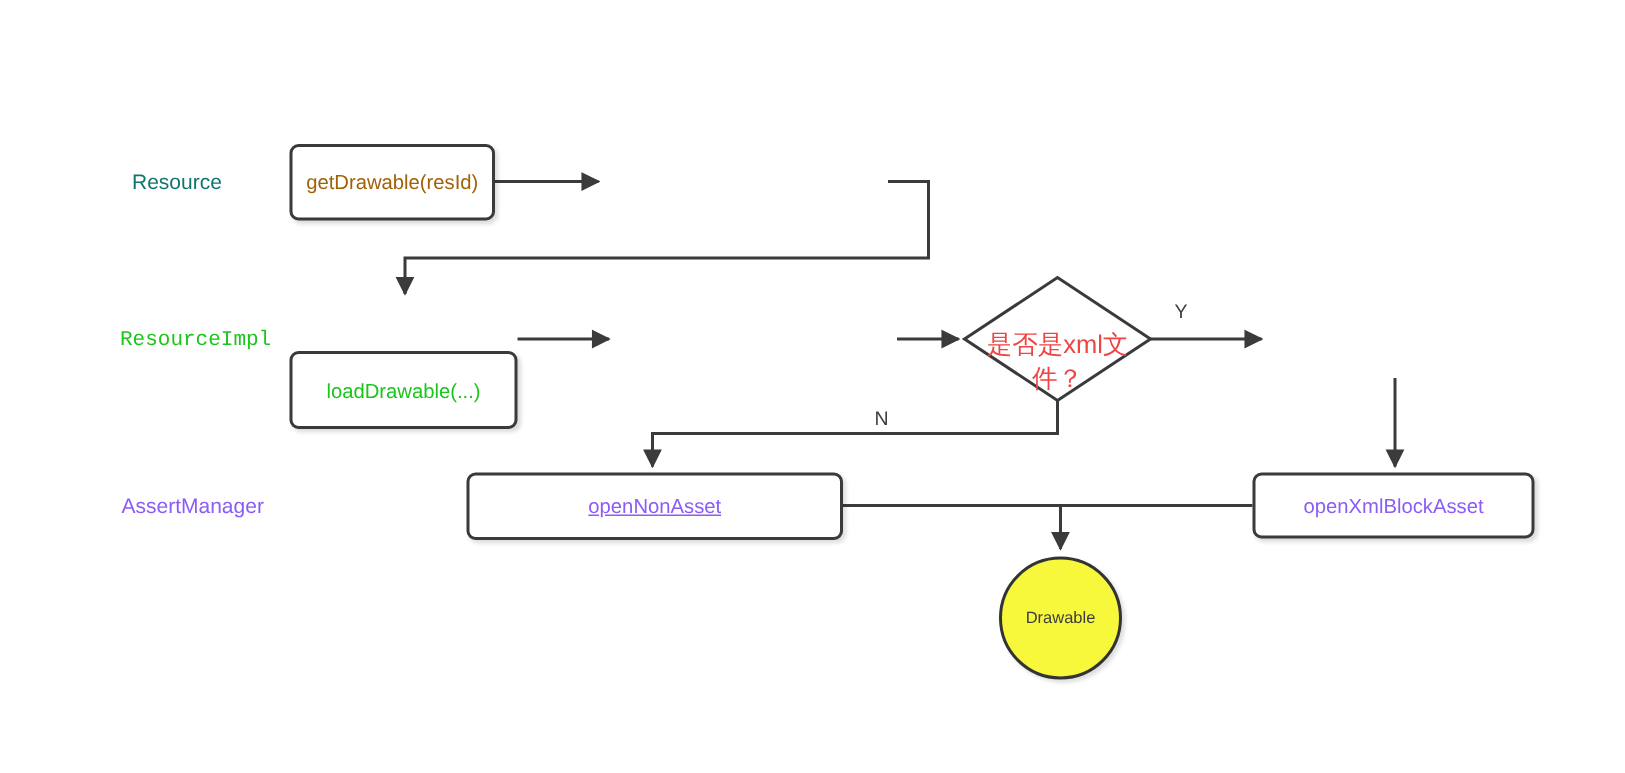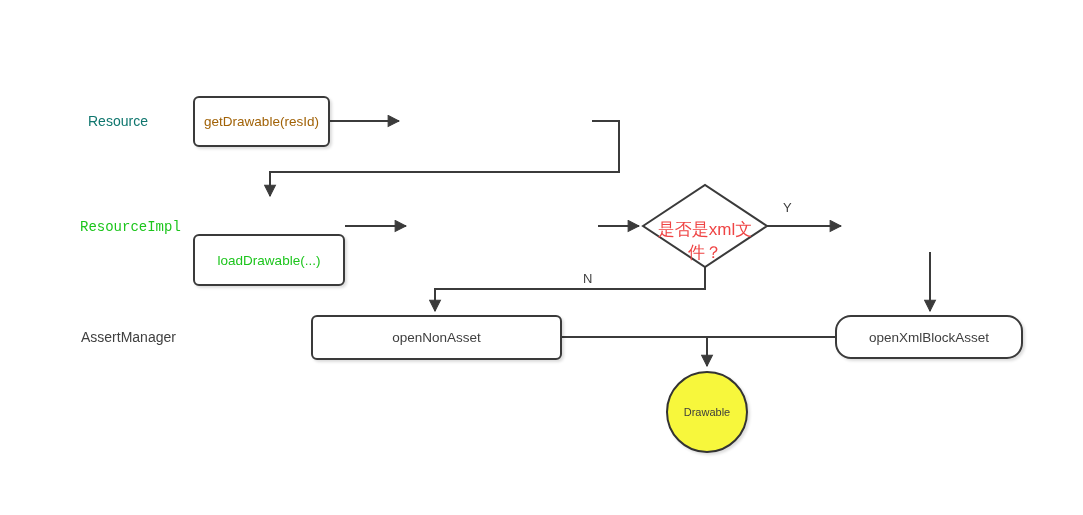--- a/index.html
+++ b/index.html
@@ -33,21 +33,21 @@
     box-shadow: 2px 2px 3px rgba(0,0,0,0.14);
   }
   .lane-label {
     position: absolute;
     z-index: 2;
     font-size: 14px;
     color: #0f766e;
     white-space: nowrap;
   }
   .green { color: #1cc51c; }
-  .red   { color: #404040; }
+  .red   { color: #8b5cf6; }
   .diamond-label {
     position: absolute;
     z-index: 2;
     width: 120px;
     left: 645px; top: 218px;
     text-align: center;
     font-size: 17px;
     color: #ef4444;
   }
   .edge-label {
@@ -112,23 +112,23 @@
   <div class="lane-label green" style="left:80px; top:219px;font-family:Liberation Mono, monospace;">ResourceImpl</div>
   <div class="lane-label red" style="left:81px; top:329px;">AssertManager</div>
 
   <div class="node" style="left:193px; top:96px; width:137px; height:51px;">getDrawable(resId)</div>
 
 
   <div class="node green" style="left:193px; top:200px; width:152px; height:52px;margin-top:34px;">loadDrawable(...)</div>
 
 
 
-  <div class="node red" style="left:311px; top:315px; width:251px; height:45px;">openNonAsset</div>
+  <div class="node red" style="left:311px; top:315px; width:251px; height:45px;text-decoration:underline;">openNonAsset</div>
 
-  <div class="node red" style="left:835px; top:315px; width:188px; height:44px;border-radius:16px;">openXmlBlockAsset</div>
+  <div class="node red" style="left:835px; top:315px; width:188px; height:44px;">openXmlBlockAsset</div>
 
   <div class="diamond-label">是否是xml文件？</div>
 
   <div class="edge-label" style="left:783px; top:200px;">Y</div>
   <div class="edge-label" style="left:583px; top:271px;">N</div>
 
   <div class="terminal-circle">Drawable</div>
 
 </div>
 

